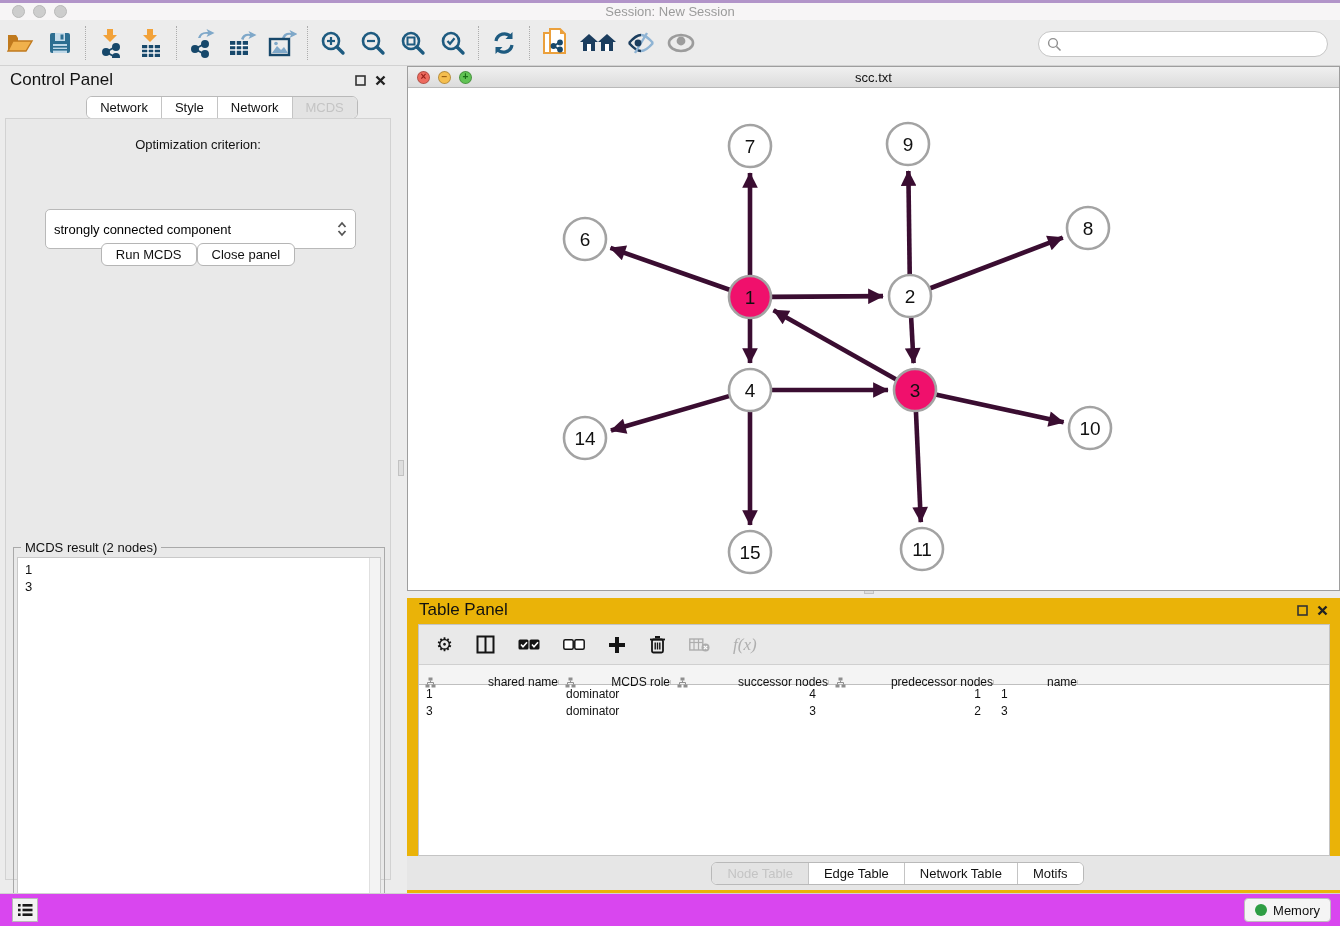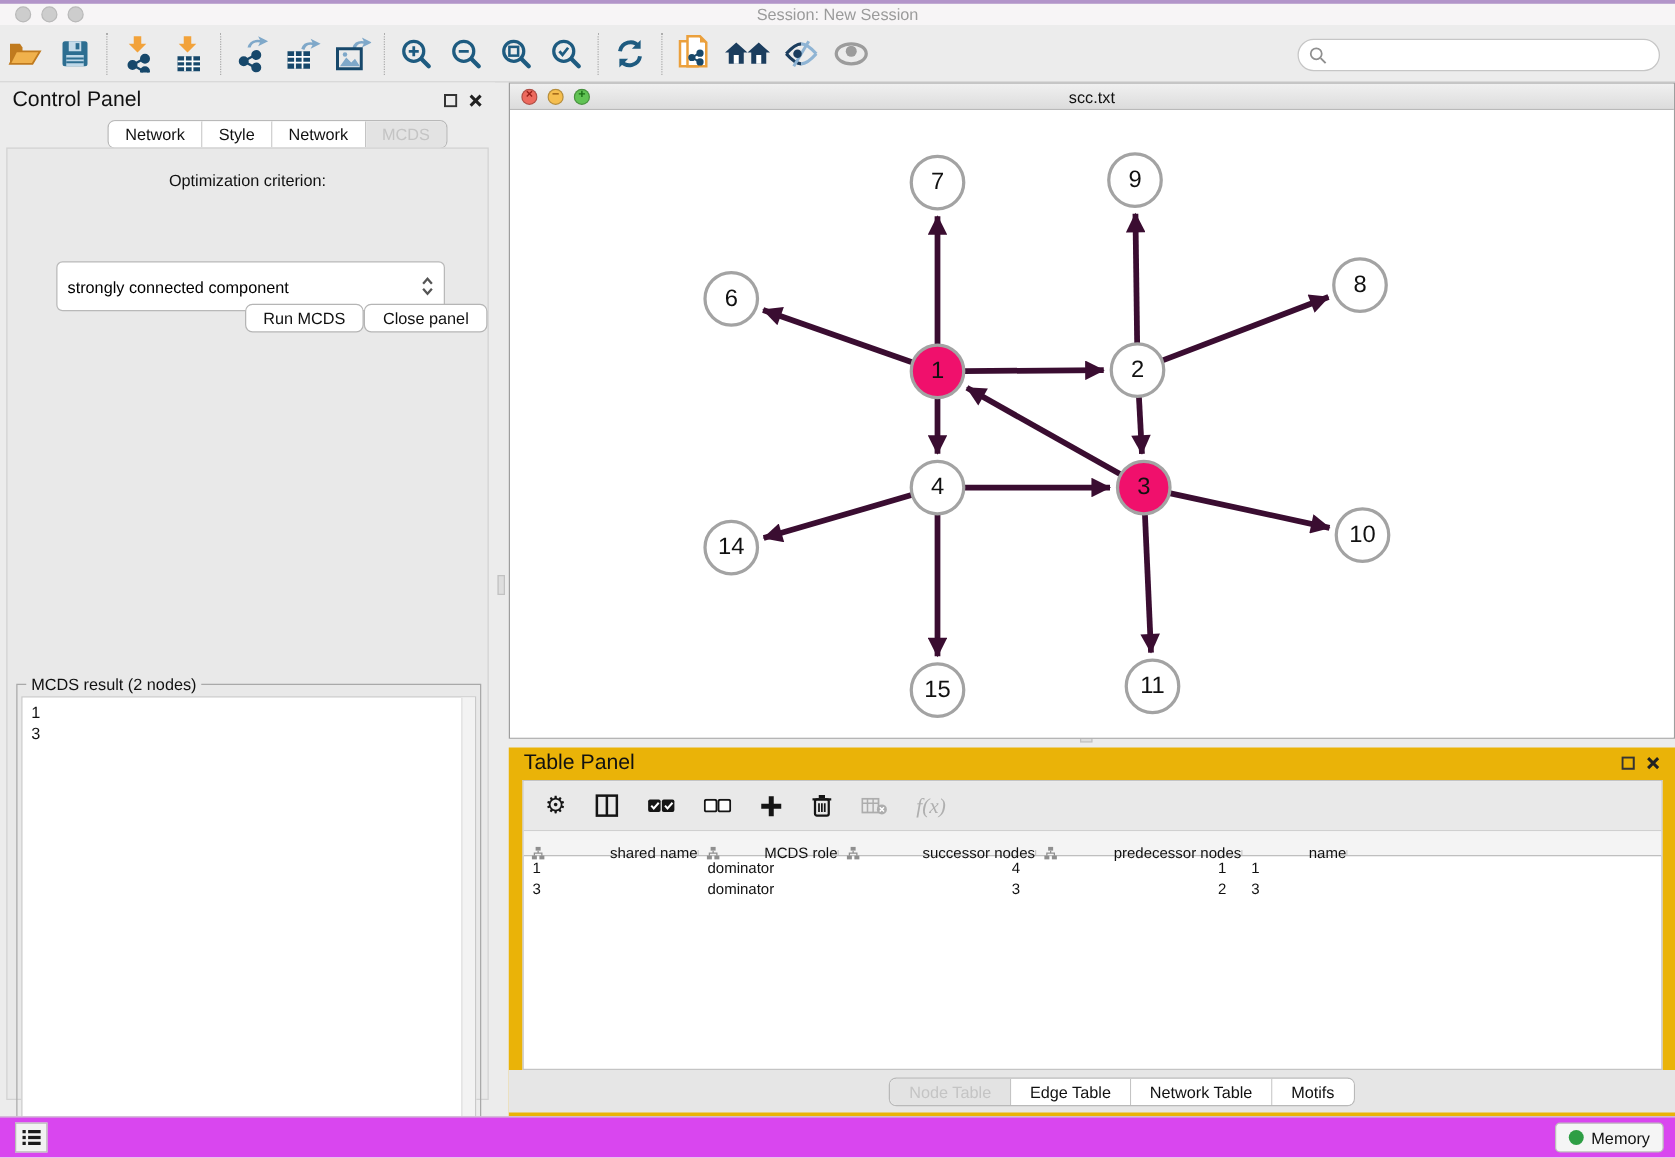--- a/index.html
+++ b/index.html
@@ -28,21 +28,21 @@
   .panel-head-icons { margin-left:auto; display:flex; gap:9px; align-items:center; }
   .tabs-row { display:flex; justify-content:center; margin-top:2px; }
   .seg { display:flex; border:1px solid #B9B9B9; border-radius:6px; overflow:hidden; background:#fff;margin-left:48px; }
   .seg .tab { padding:3px 13px; font-size:13px; color:#111; background:#fff; border-right:1px solid #C4C4C4; cursor:default; }
   .seg .tab:last-child { border-right:none; }
   .seg .tab.selected { background:#E3E3E3; color:#C4C4C4; }
   .cp-content { position:absolute; left:5px; top:52px; width:386px; height:762px; background:#E9E9E9; border:1px solid #D2D2D2; }
   .opt-label { text-align:center; margin-top:18px; font-size:13px; color:#111; }
   .dropdown { position:absolute; left:39px; top:90px; width:311px; height:40px; background:#fff; border:1px solid #B9B9B9; border-radius:5px; display:flex; align-items:center; padding:0 8px; font-size:13px; }
   .dd-arrows { margin-left:auto; }
-  .btn-row { position:absolute; left:0; top:124px; width:100%; display:flex; justify-content:flex-end; }
+  .btn-row { position:absolute; left:0; top:124px; width:100%; display:flex; justify-content:center; }
   .mac-btn { background:#fff; border:1px solid #B5B5B5; border-radius:6px; font-size:13px; padding:3px 14px; height:23px; color:#111; font-family:"Liberation Sans",sans-serif; }
   .result-group { position:absolute; left:7px; top:428px; width:372px; height:378px; border:1px solid #A9A9A9; }
   .result-label { position:absolute; left:7px; top:-8px; background:#E9E9E9; padding:0 4px; font-size:13px; color:#111; }
   .result-area { position:absolute; left:3px; top:9px; right:3px; bottom:3px; background:#fff; border:1px solid #C9C9C9; font-size:13px; color:#111; padding:3px 0 0 7px; line-height:17px; }
   .result-scroll { position:absolute; right:0; top:0; bottom:0; width:11px; background:#F3F3F3; border-left:1px solid #E0E0E0; }
 
   
   .net-window { position:absolute; left:407px; top:66px; width:933px; height:525px; border:1px solid #9E9E9E; background:#fff; }
   .net-titlebar { height:21px; background:linear-gradient(#F0F0F0,#DCDCDC); border-bottom:1px solid #B9B9B9; display:flex; align-items:center; position:relative; }
   .net-traffic { display:flex; gap:8px; margin-left:9px; }

